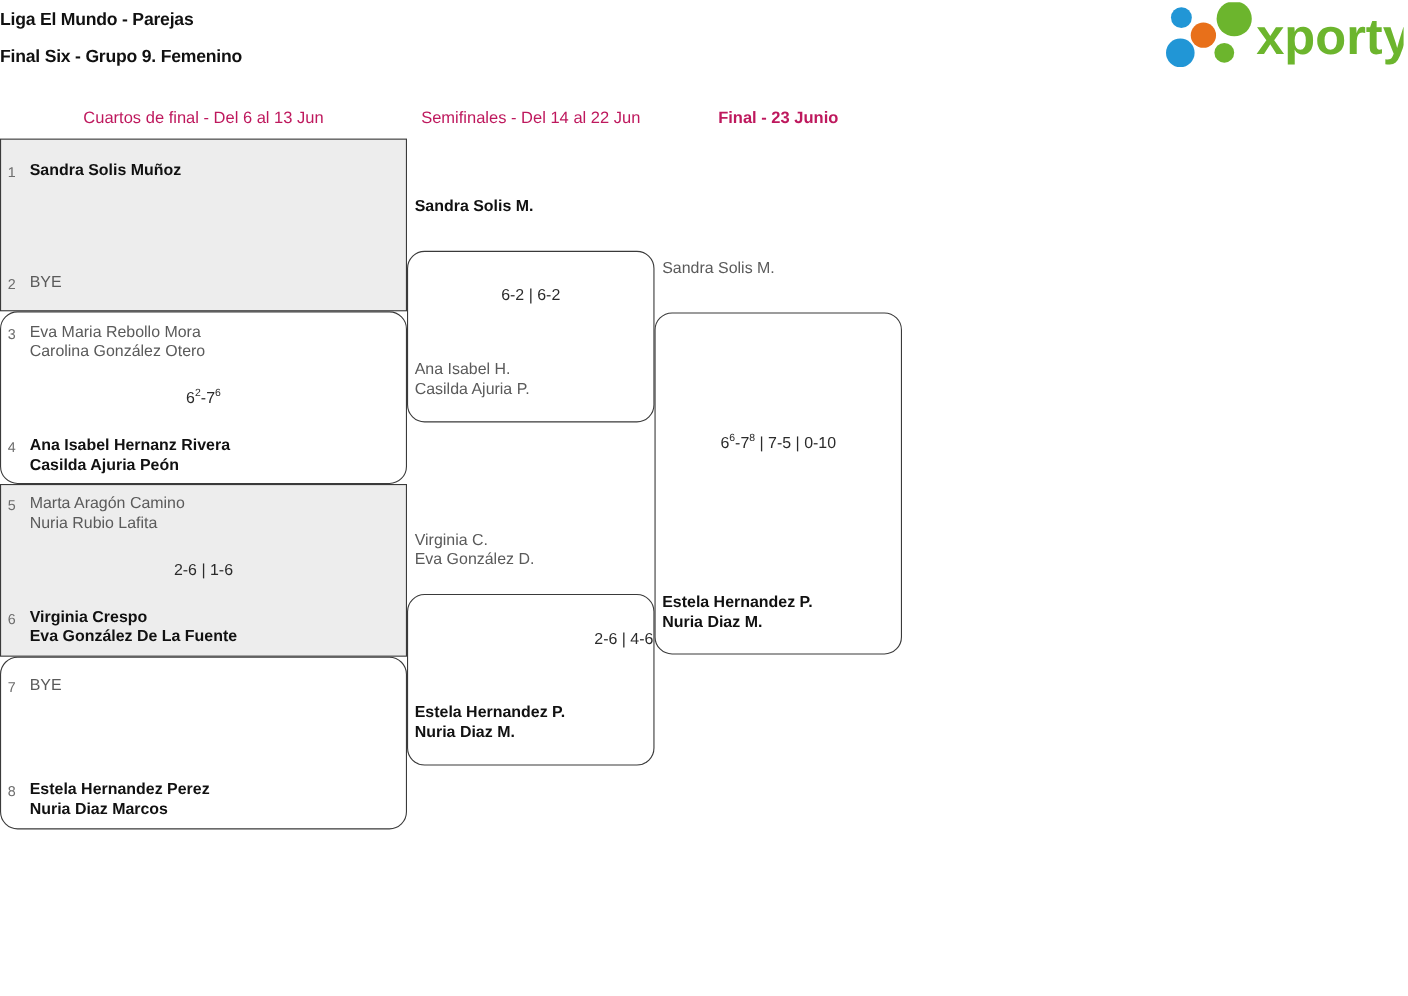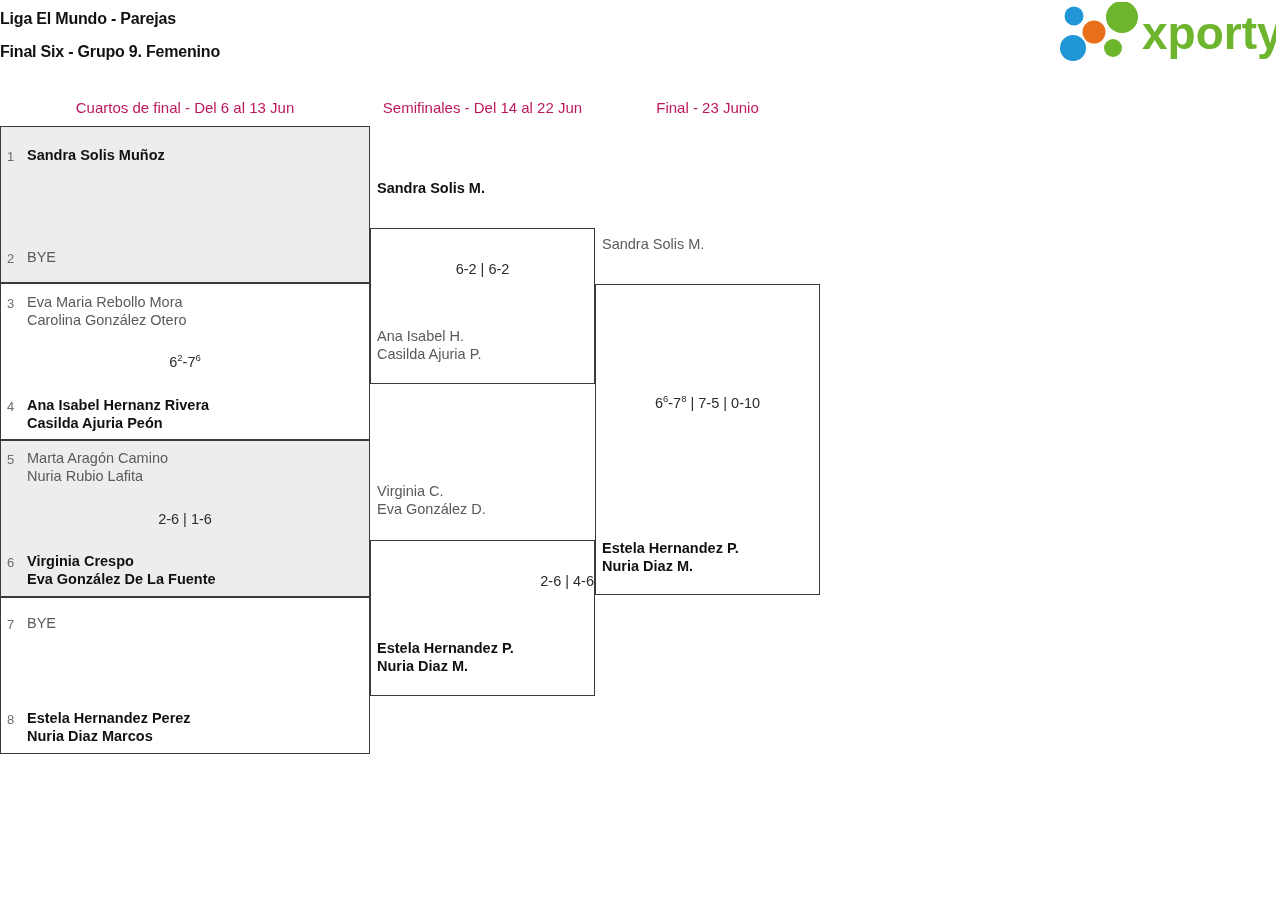--- a/index.html
+++ b/index.html
@@ -33,29 +33,29 @@
   
   .round-head {
     position: absolute;
     text-align: center;
     font-size: 15px;
     line-height: 24px;
     color: #be185d;
   }
   .rh-qf   { left: 0px;   top: 96px; width: 370px; }
   .rh-sf   { left: 370px; top: 96px; width: 225px; }
-  .rh-fin  { left: 595px; top: 96px; width: 225px; }
+  .rh-fin  { left: 595px; top: 96px; width: 225px; font-weight: bold; }
 
   
   .box {
     position: absolute;
     border: 1px solid #3a3a3a;
   }
   .box.gray  { background: #ededed; }
-  .box.white { background: #ffffff; }
+  .box.white { background: #ffffff; border-radius: 16px; }
 
   
   .qf-slot {
     position: absolute;
     left: 0; right: 0;
     display: flex;
     align-items: flex-start;
     padding-left: 6px;
   }
   .seed {

